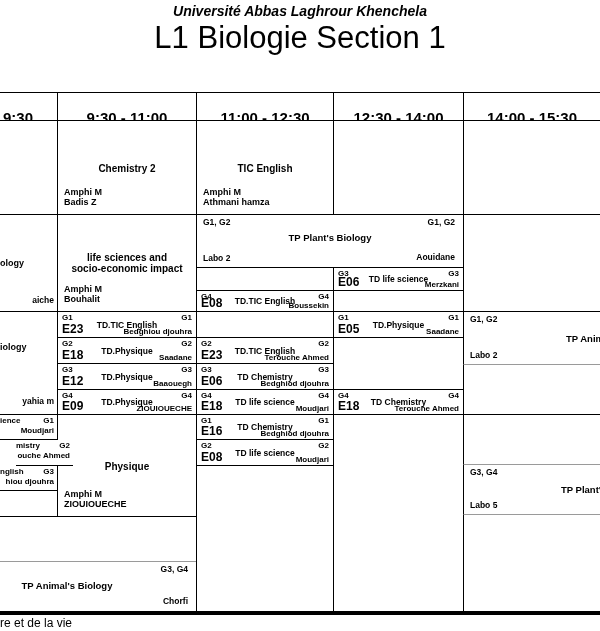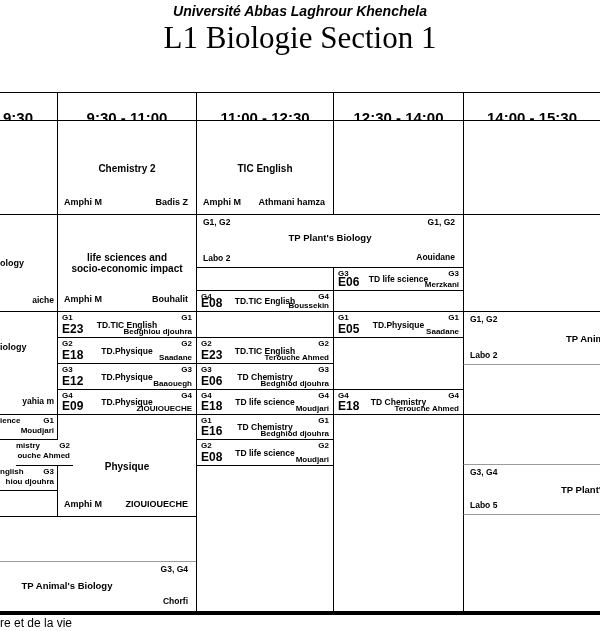--- a/index.html
+++ b/index.html
@@ -1,42 +1,42 @@
 <!DOCTYPE html>
 <html><head>
 <meta charset="utf-8">
 <style>
   html,body{margin:0;padding:0;background:#fff;}
   .sheet{position:relative;width:600px;height:631px;background:#fff;overflow:hidden;
          font-family:"Liberation Sans",sans-serif;color:#000;}
   .uni{position:absolute;top:3px;left:0;width:600px;text-align:center;
        font-size:14px;font-weight:bold;font-style:italic;}
   .ptitle{position:absolute;top:20px;left:0;width:600px;text-align:center;
-       font-size:31px;font-weight:normal;font-family:Liberation Serif, serif;}
+       font-size:31px;font-weight:normal;}
   .hcell{position:absolute;top:62px;height:50px;box-sizing:border-box;
        border-top:1px solid #000;border-bottom:1px solid #000;border-left:1px solid #000;
        display:flex;align-items:center;justify-content:center;
        font-size:15px;font-weight:bold;margin-top:30px;}
   .hcell.h0{left:0;width:57px;border-left:none;justify-content:flex-start;padding-left:3px;}
   .hcell.h1{left:57px;width:139px;}
   .hcell.h2{left:196px;width:137px;}
   .hcell.h3{left:333px;width:130px;}
   .hcell.h4{left:463px;width:137px;}
   #grid{position:absolute;left:0;top:0;width:600px;height:631px;}
   .cell{position:absolute;box-sizing:border-box;background:#fff;
         border-left:1px solid #000;border-bottom:1px solid #000;}
   .cell.nbl{border-left:none;}
   .cell.bt{border-top:1px solid #000;}
   .cell.grayb{border-bottom-color:#9a9a9a;}
   .cell span{position:absolute;white-space:nowrap;font-weight:bold;}
   
   .lec-title{position:absolute;left:0;right:0;top:50%;transform:translateY(-50%);
              text-align:center;font-size:10px;font-weight:bold;line-height:11px;}
   .lec-bottom{position:absolute;left:6px;right:8px;bottom:7px;display:flex;
-              justify-content:space-between;font-size:9px;font-weight:bold;}
+              justify-content:space-between;font-size:9px;font-weight:bold;flex-direction:column;}
   
   .g-tl{top:1px;left:4px;font-size:8px;}
   .g-tr{top:1px;right:4px;font-size:8px;}
   .rm-bl{bottom:1px;left:4px;font-size:12px;}
   .crs{position:absolute;left:0;right:0;top:50%;transform:translateY(-50%);
        text-align:center;font-size:8.5px;font-weight:bold;}
   .tch-br{bottom:1px;right:4px;font-size:8px;}
   
   .tp-gl{top:2px;left:6px;font-size:8.5px;}
   .tp-gr{top:2px;right:8px;font-size:8.5px;}

